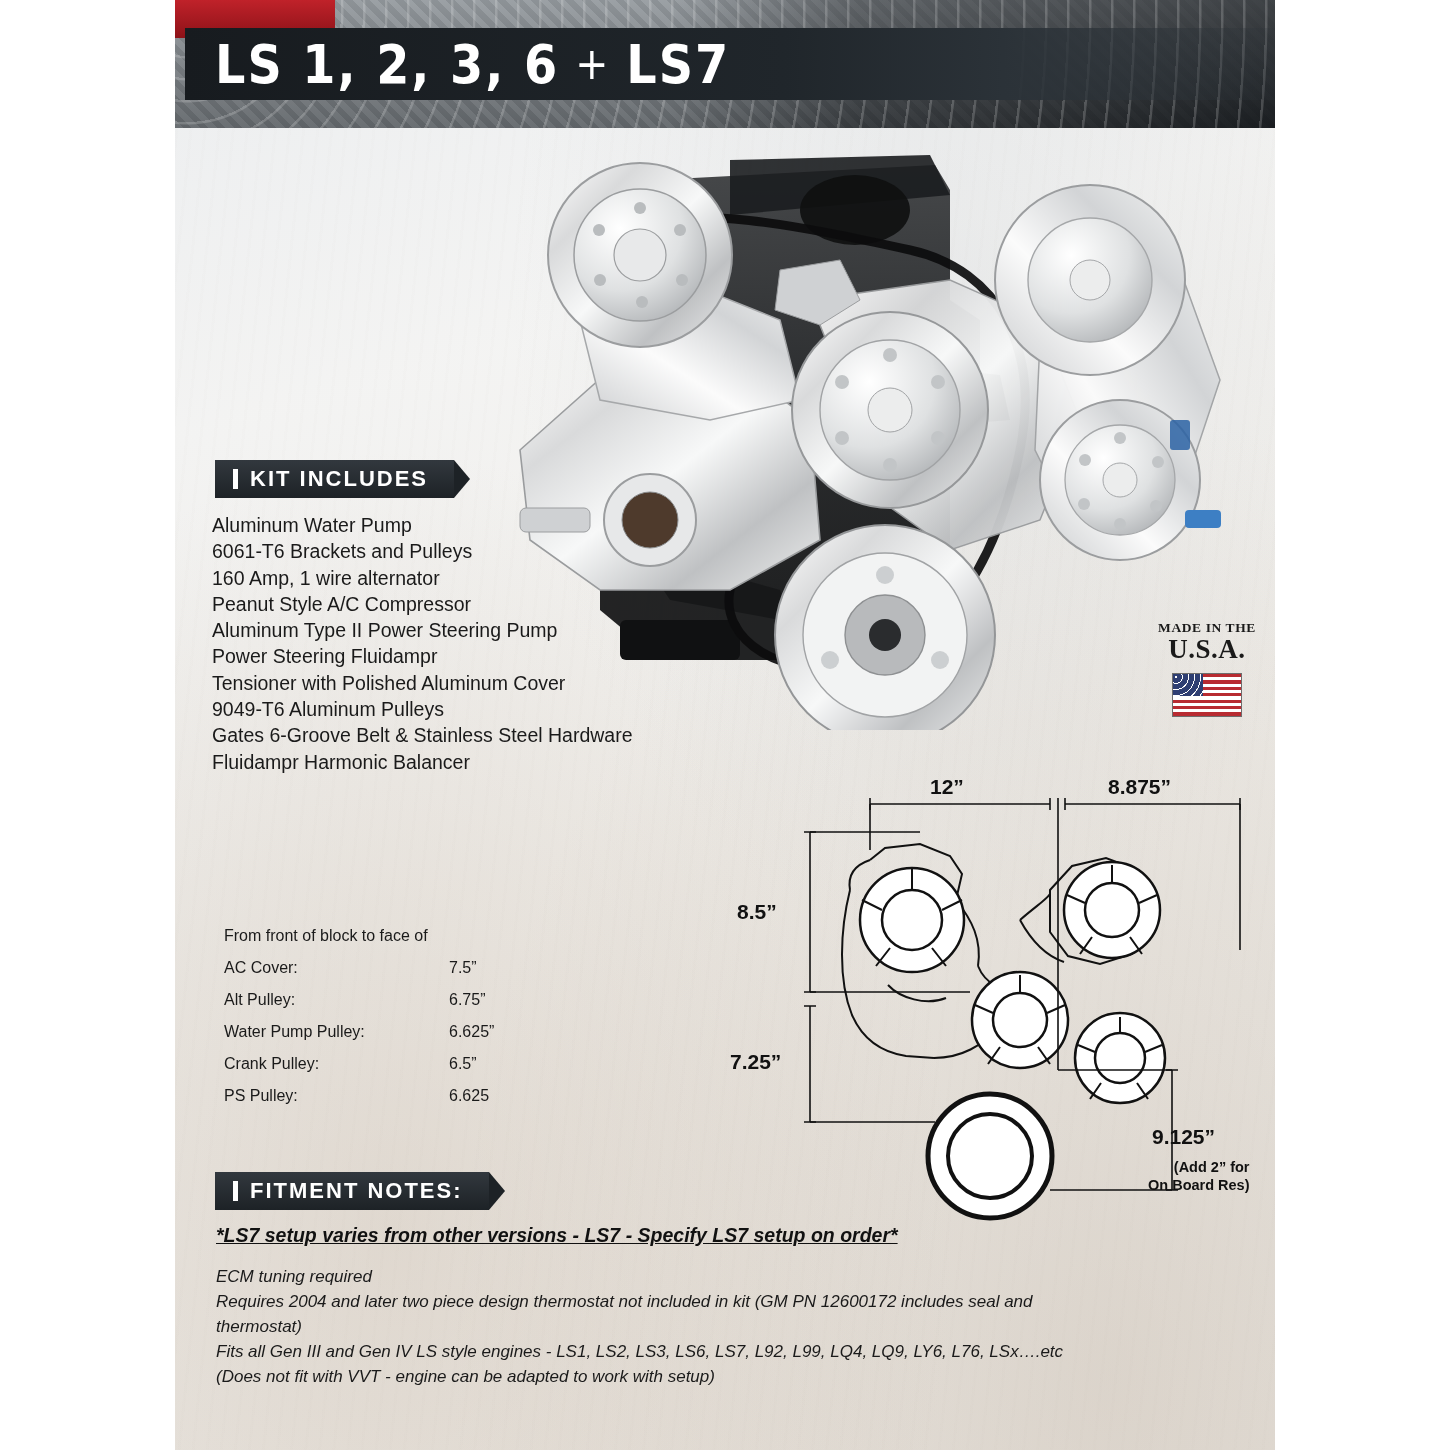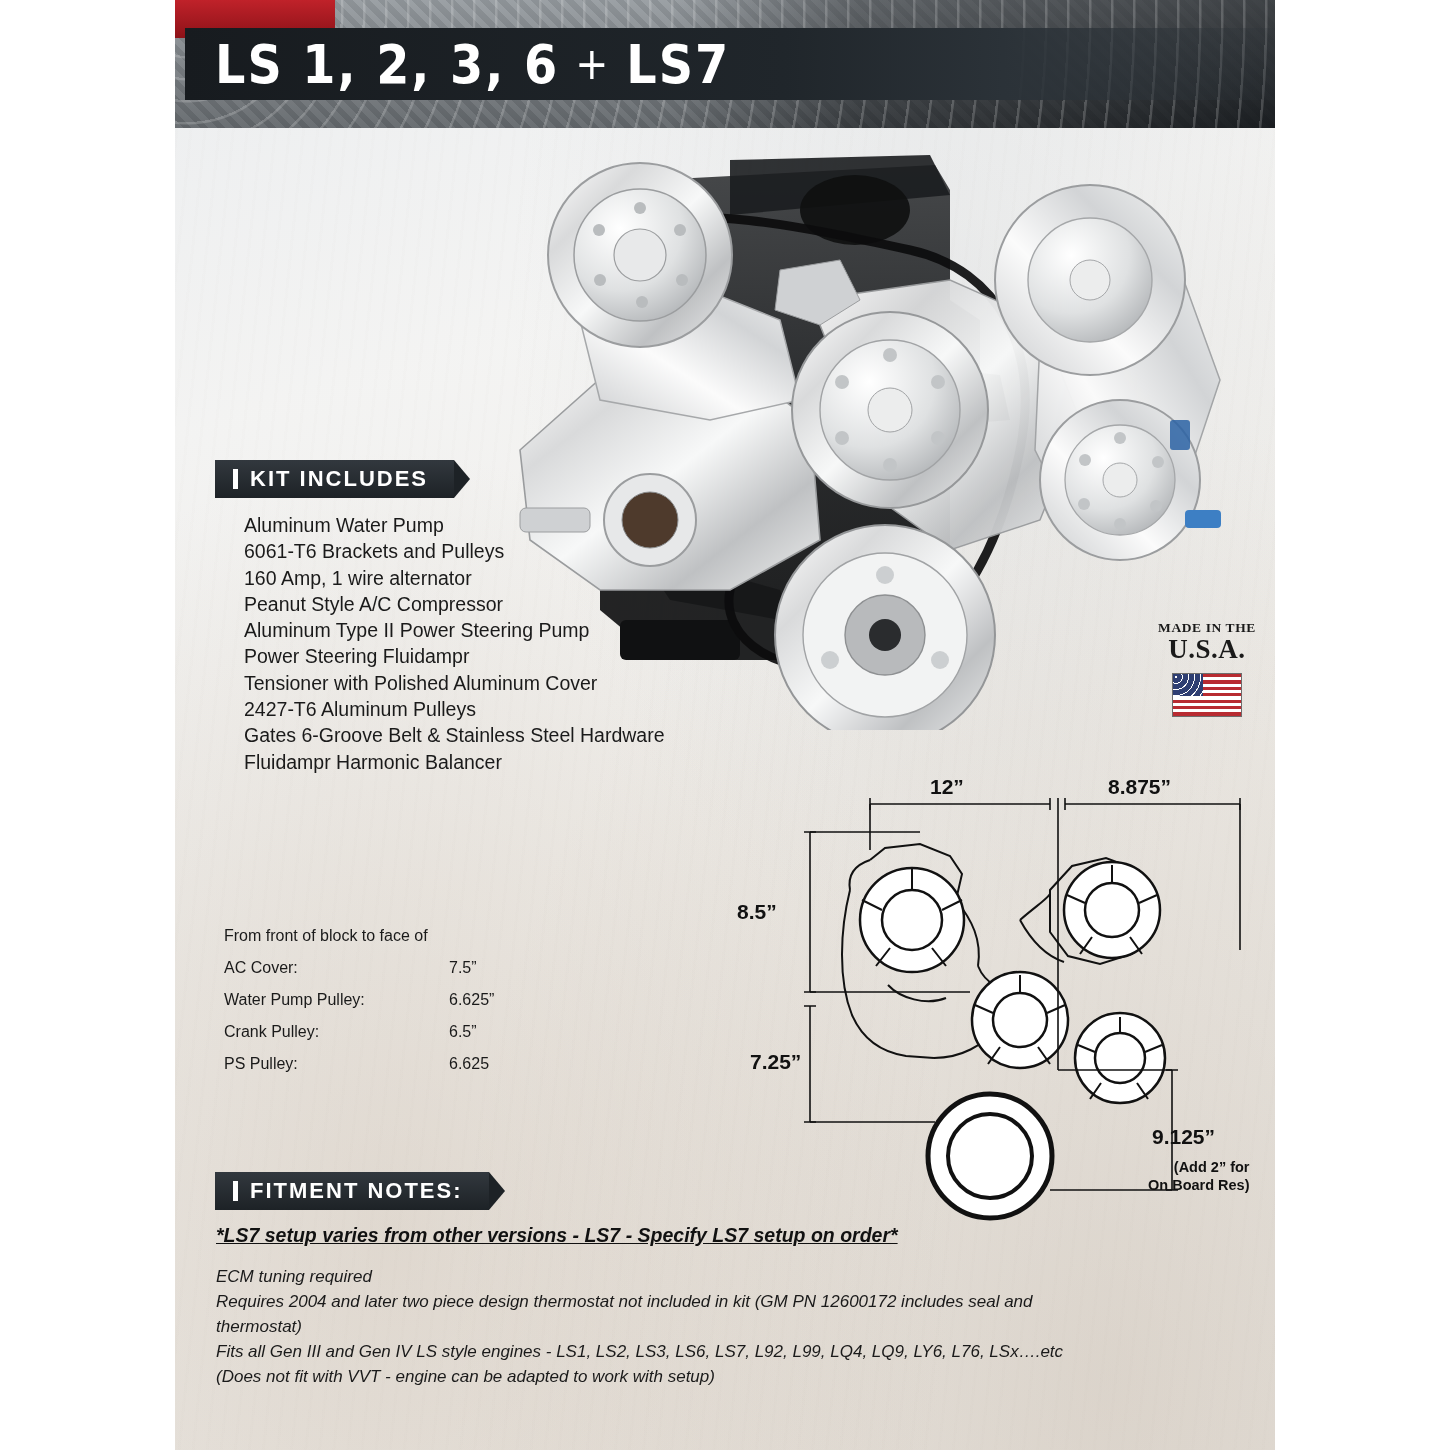--- a/index.html
+++ b/index.html
@@ -138,21 +138,21 @@
   
   .kit-list {
     position: absolute;
     left: 212px;
     top: 512px;
     width: 480px;
     font-size: 19.5px;
     color: #1a1a1a;
     line-height: 26.3px;
   }
-  .kit-list div { white-space: nowrap; margin-left: 32px; }
+  .kit-list div { white-space: nowrap; }
 
   
   .meas {
     position: absolute;
     left: 224px;
     top: 920px;
     width: 420px;
     font-size: 16px;
     color: #1a1a1a;
     line-height: 32px;
@@ -391,39 +391,43 @@
   </div>
 
   <div class="kit-list">
     <div>Aluminum Water Pump</div>
     <div>6061-T6 Brackets and Pulleys</div>
     <div>160 Amp, 1 wire alternator</div>
     <div>Peanut Style A/C Compressor</div>
     <div>Aluminum Type II Power Steering Pump</div>
     <div>Power Steering Fluidampr</div>
     <div>Tensioner with Polished Aluminum Cover</div>
-    <div>2427-T6 Aluminum Pulleys</div>
+    <div>9049-T6 Aluminum Pulleys</div>
     <div>Gates 6-Groove Belt &amp; Stainless Steel Hardware</div>
     <div>Fluidampr Harmonic Balancer</div>
   </div>
 
   <div class="usa">
     <div class="l1">MADE IN THE</div>
     <div class="l2">U.S.A.</div>
     <div class="flag">
       <div class="stripes"></div>
       <div class="canton"></div>
     </div>
   </div>
 
   <div class="meas">
     <div class="row">From front of block to face of</div>
     <div class="row">
       <span>AC Cover:</span>
       <span class="val">7.5”</span>
+    </div>
+    <div class="row">
+      <span>Alt Pulley:</span>
+      <span class="val">6.75”</span>
     </div>
     <div class="row">
       <span>Water Pump Pulley:</span>
       <span class="val">6.625”</span>
     </div>
     <div class="row">
       <span>Crank Pulley:</span>
       <span class="val">6.5”</span>
     </div>
     <div class="row">
@@ -491,21 +495,21 @@
         <path d="M452 300 L452 420"></path>
         <path d="M446 300 L458 300 M446 420 L458 420"></path>
         <path d="M338 300 L452 300"></path>
         <path d="M330 420 L452 420"></path>
       </g>
     </svg>
 
     <div class="dimlabel" style="left:210px; top:5px;">12”</div>
     <div class="dimlabel" style="left:388px; top:5px;">8.875”</div>
     <div class="dimlabel" style="left:17px; top:130px;">8.5”</div>
-    <div class="dimlabel" style="left:10px; top:280px;margin-left:20px;">7.25”</div>
+    <div class="dimlabel" style="left:10px; top:280px;">7.25”</div>
     <div class="dimlabel" style="left:432px; top:355px;">9.125”</div>
     <div class="dimsmall" style="left:428px; top:388px;text-align:right;">
       <div>(Add 2” for</div>
       <div>On Board Res)</div>
     </div>
   </div>
 
   <div class="tab" id="fitment-tab">
     <span class="bar"></span><span>FITMENT NOTES:</span>
     <span class="edge"></span>

